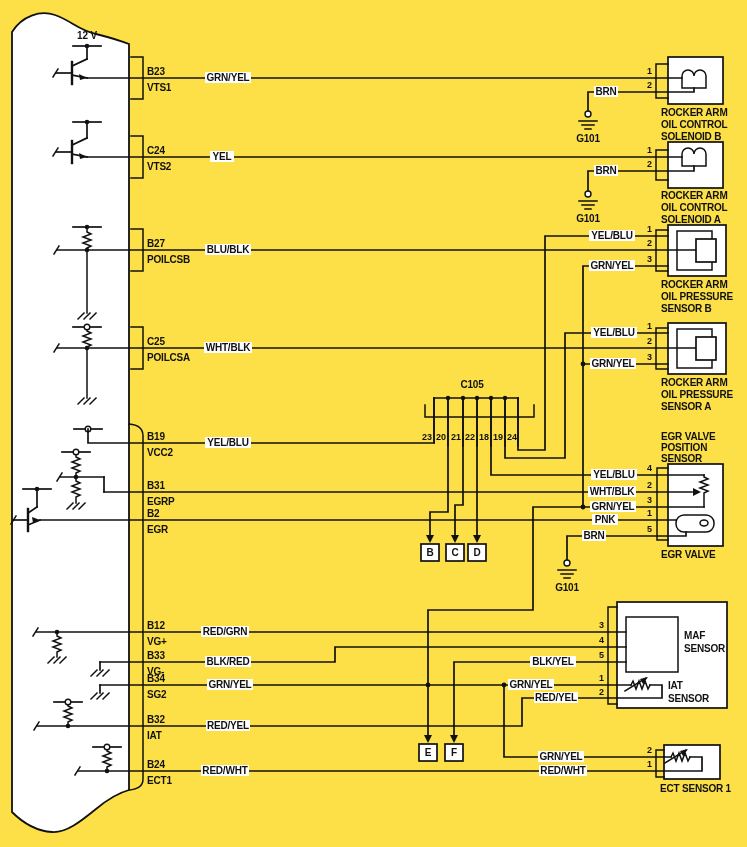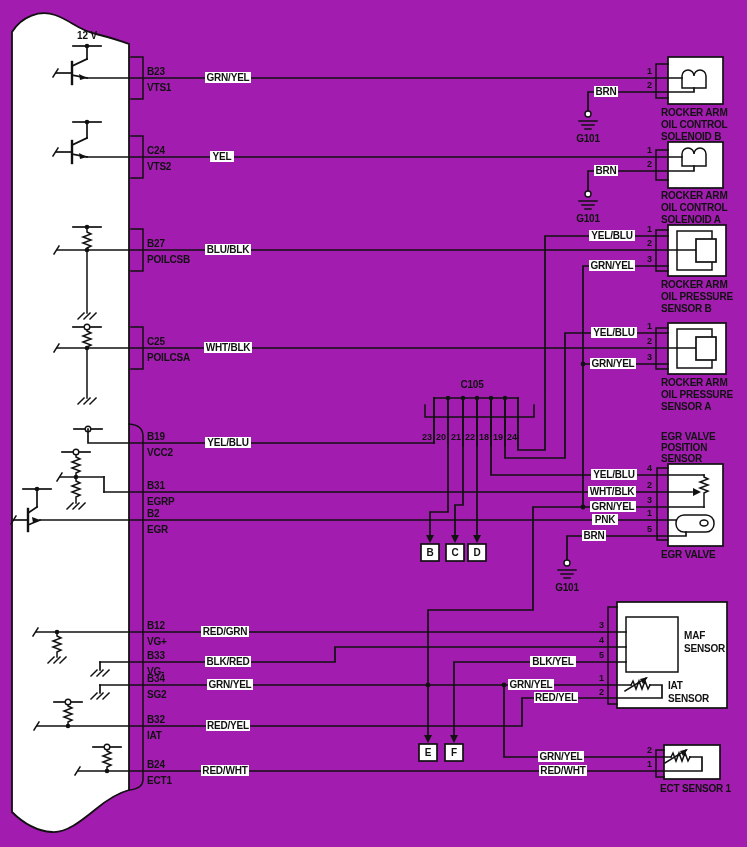--- a/index.html
+++ b/index.html
@@ -1,16 +1,16 @@
 <!DOCTYPE html>
 <html><head>
 <meta charset="utf-8">
 <style>
   html,body{margin:0;padding:0;background:#fff;}
-  #stage{width:747px;height:847px;position:relative;background:#a21caf;}
+  #stage{width:747px;height:847px;position:relative;background:#fde047;}
   svg text{font-family:"Liberation Sans",sans-serif;font-weight:bold;fill:#111;}
   .t10{font-size:10px;letter-spacing:-0.2px;}
   .t9{font-size:9px;}
   .mid{text-anchor:middle;}
   .end{text-anchor:end;}
   .w{stroke:#111;stroke-width:1.7;fill:none;stroke-linecap:square;}
   .c{stroke:#111;stroke-width:1.5;fill:none;stroke-linecap:square;}
   .box{stroke:#111;stroke-width:1.7;fill:#fff;}
   .dot{fill:#111;stroke:none;}
   .oc{fill:#fff;stroke:#111;stroke-width:1.4;}

